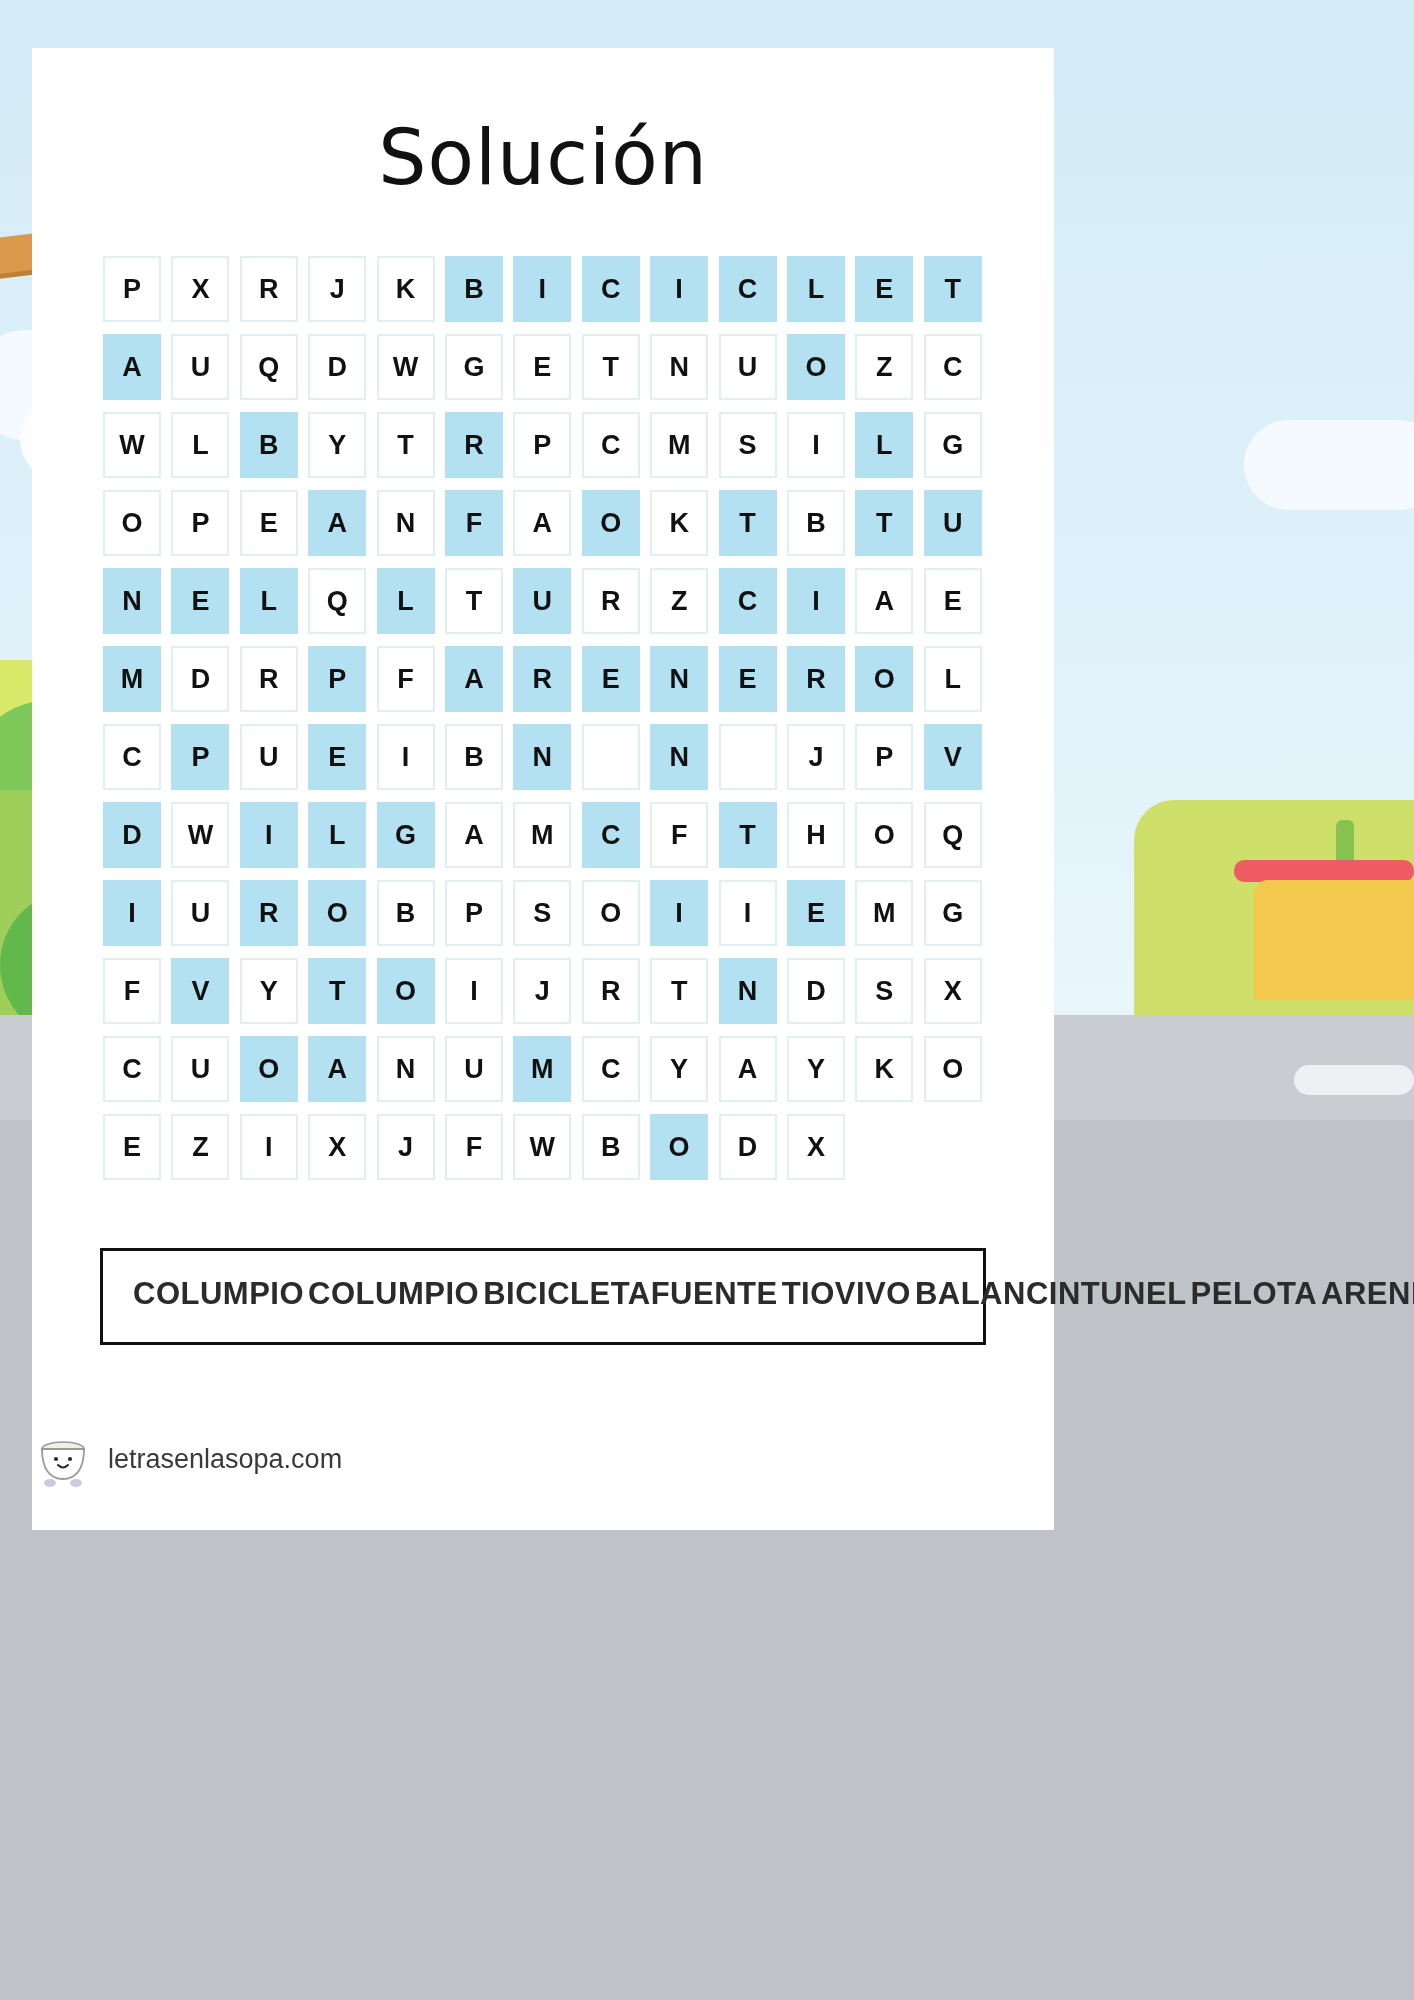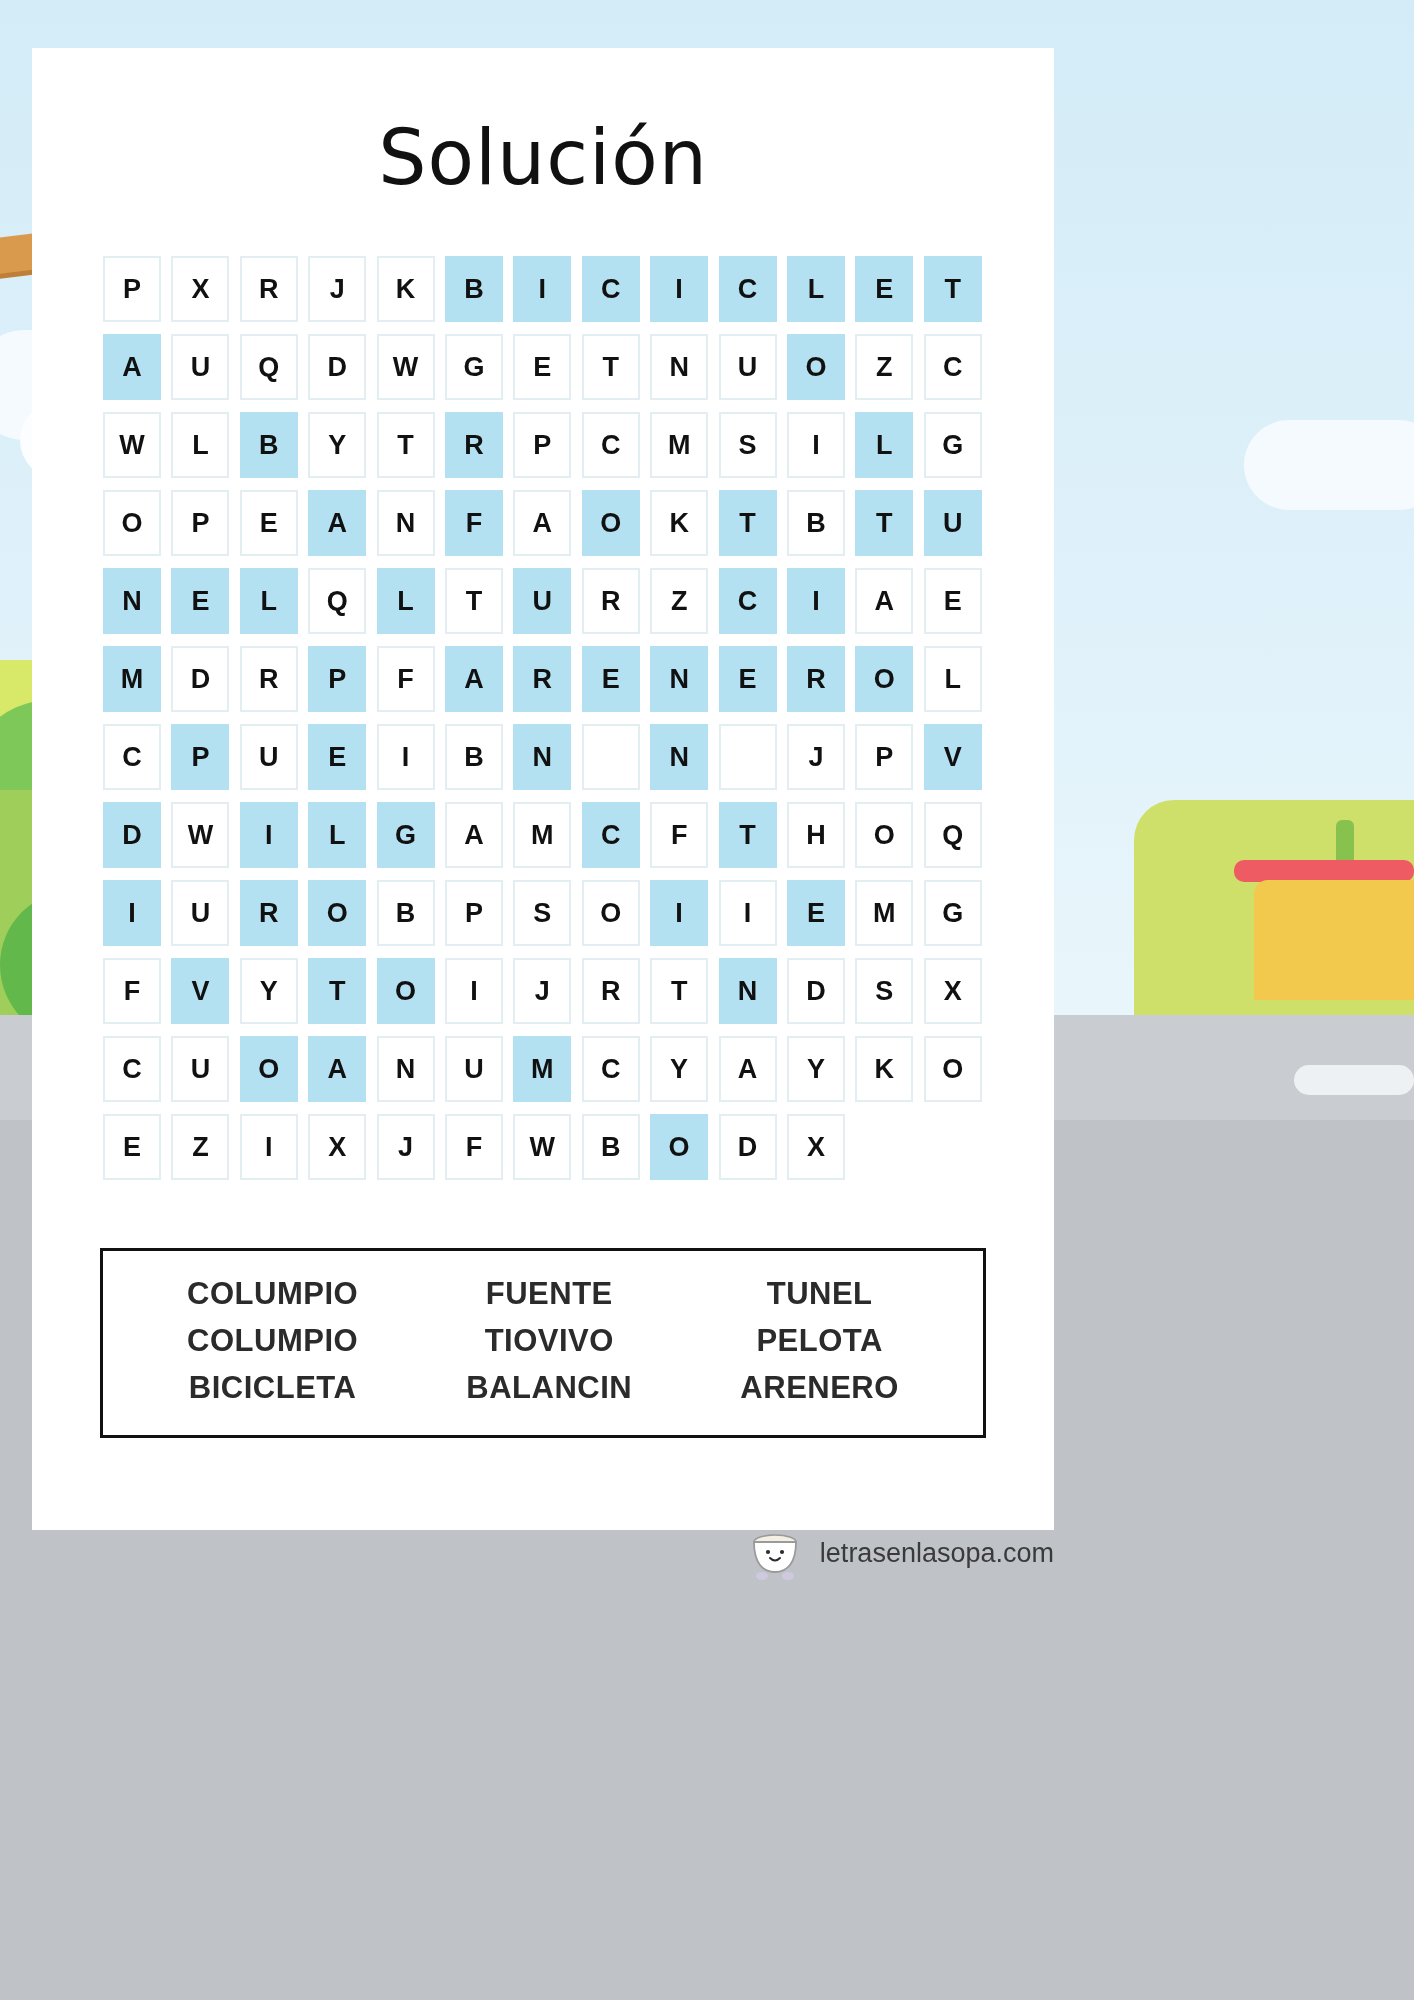--- a/index.html
+++ b/index.html
@@ -183,39 +183,39 @@
     margin: 62px auto 0 auto;
     width: 886px;
     border: 3px solid #111111;
     box-sizing: border-box;
     padding: 22px 30px 26px 30px;
     display: flex;
     justify-content: space-around;
   }
   .wordcol {
     display: flex;
-    flex-direction: column;
+    flex-direction: row;
     align-items: center;
     gap: 4px;
   }
   .word {
     font-family: "Liberation Sans", sans-serif;
     font-weight: bold;
     font-size: 31px;
     letter-spacing: 0.5px;
     color: #2b2b2b;
     line-height: 1.38;
   }
 
   
   .footer {
     margin-top: 88px;
     display: flex;
     align-items: center;
-    justify-content: flex-end;
+    justify-content: flex-start;
     gap: 14px;
   }
   .footer-logo {
     width: 62px;
     height: 54px;
     position: relative;
   }
   .footer-text {
     font-family: "Liberation Sans", sans-serif;
     font-size: 27px;

